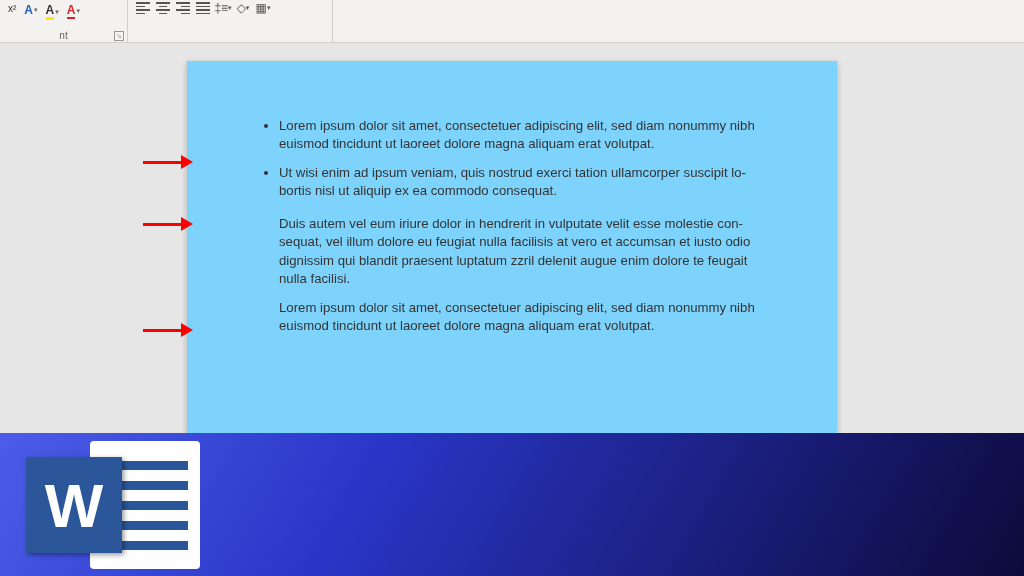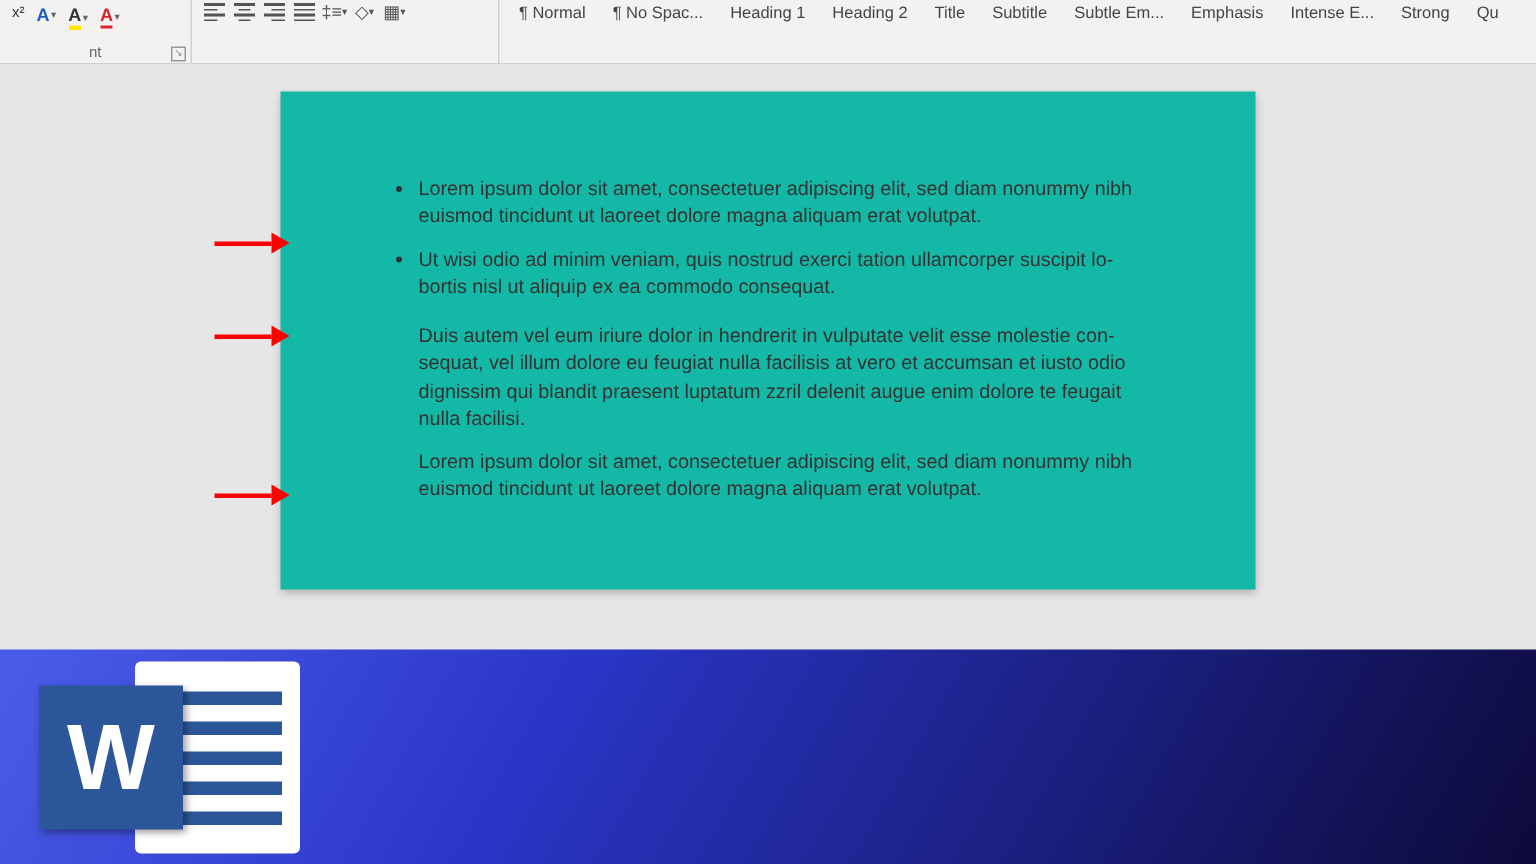--- a/index.html
+++ b/index.html
@@ -23,21 +23,21 @@
   .para-row { display: flex; gap: 2px; }
 
   .align-icon { width: 14px; height: 12px; display: flex; flex-direction: column; justify-content: space-between; }
   .align-icon span { height: 1.5px; background: #555; display: block; }
 
   .styles-body { display: flex; gap: 0; align-items: flex-start; padding: 3px 4px 0 4px; }
   .style-item { font-size: 11px; color: #444; padding: 0 9px; white-space: nowrap; cursor: pointer; }
 
   
   .workspace { position: absolute; top: 43px; left: 0; width: 1024px; height: 390px; background: #e6e6e6; display: flex; justify-content: center; padding-top: 18px; }
-  .page { width: 650px; height: 332px; background: #14b8a6; box-shadow: 0 2px 6px rgba(0,0,0,0.25); padding: 56px 70px 20px 70px; font-size: 13.2px; color: #333; line-height: 1.4; position: relative; }
+  .page { width: 650px; height: 372px; background: #7dd3fc; box-shadow: 0 2px 6px rgba(0,0,0,0.25); padding: 56px 70px 20px 70px; font-size: 13.2px; color: #333; line-height: 1.4; position: relative; }
   .bulleted { list-style: disc; padding-left: 22px; }
   .bulleted li { margin-bottom: 10px; }
   .para { margin: 0 0 10px 22px; }
 
   .arrow { position: absolute; left: -44px; width: 50px; height: 14px; }
   .arrow-shaft { position: absolute; top: 6px; left: 0; width: 38px; height: 3px; background: #ff0000; }
   .arrow-head { position: absolute; right: 0; top: 0; width: 0; height: 0; border-left: 12px solid #ff0000; border-top: 7px solid transparent; border-bottom: 7px solid transparent; }
 
   
   .banner { position: absolute; bottom: 0; left: 0; width: 1024px; height: 143px; background: linear-gradient(120deg, #4b5de8 0%, #2a36c8 35%, #0d0a3a 100%); display: flex; align-items: center; }
@@ -112,41 +112,28 @@
             </span>
           </span>
         <span class="para-btn">‡≡<span class="caret" style="font-size:7px">▾</span></span>
         <span class="para-btn">◇<span class="caret" style="font-size:7px">▾</span></span>
         <span class="para-btn">▦<span class="caret" style="font-size:7px">▾</span></span>
       </div>
     </div>
   </div>
 
   <div class="ribbon-group" style="flex:1;border-right:none">
-    <div class="styles-body">
-      <span class="style-item">¶ Normal</span>
-      <span class="style-item">¶ No Spac...</span>
-      <span class="style-item">Heading 1</span>
-      <span class="style-item">Heading 2</span>
-      <span class="style-item">Title</span>
-      <span class="style-item">Subtitle</span>
-      <span class="style-item">Subtle Em...</span>
-      <span class="style-item">Emphasis</span>
-      <span class="style-item">Intense E...</span>
-      <span class="style-item">Strong</span>
-      <span class="style-item">Qu</span>
-    </div>
   </div>
 </div>
 
 <div class="workspace">
   <div class="page">
     <ul class="bulleted">
       <li>Lorem ipsum dolor sit amet, consectetuer adipiscing elit, sed diam nonummy nibh euismod tincidunt ut laoreet dolore magna aliquam erat volutpat.</li>
-      <li style="margin-bottom:14px">Ut wisi odio ad minim veniam, quis nostrud exerci tation ullamcorper suscipit lo-bortis nisl ut aliquip ex ea commodo consequat.</li>
+      <li style="margin-bottom:14px">Ut wisi enim ad ipsum veniam, quis nostrud exerci tation ullamcorper suscipit lo-bortis nisl ut aliquip ex ea commodo consequat.</li>
     </ul>
     <p class="para">Duis autem vel eum iriure dolor in hendrerit in vulputate velit esse molestie con-sequat, vel illum dolore eu feugiat nulla facilisis at vero et accumsan et iusto odio dignissim qui blandit praesent luptatum zzril delenit augue enim dolore te feugait nulla facilisi.</p>
     <p class="para">Lorem ipsum dolor sit amet, consectetuer adipiscing elit, sed diam nonummy nibh euismod tincidunt ut laoreet dolore magna aliquam erat volutpat.</p>
 
     <div class="arrow" style="top:94px">
         <div class="arrow-shaft"></div>
         <div class="arrow-head"></div>
       </div>
     <div class="arrow" style="top:156px">
         <div class="arrow-shaft"></div>

